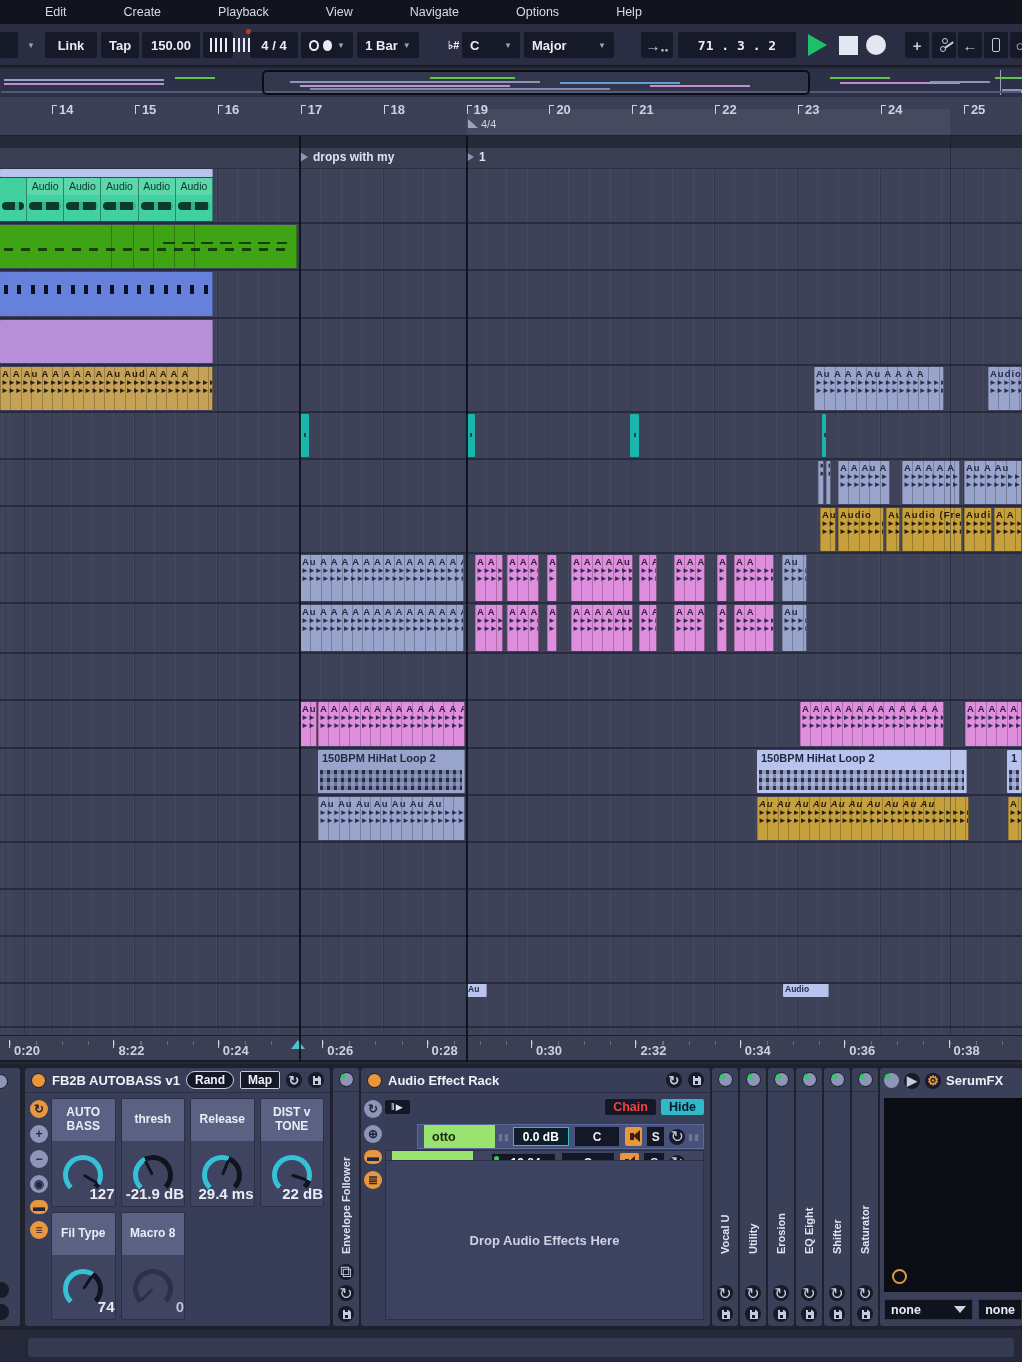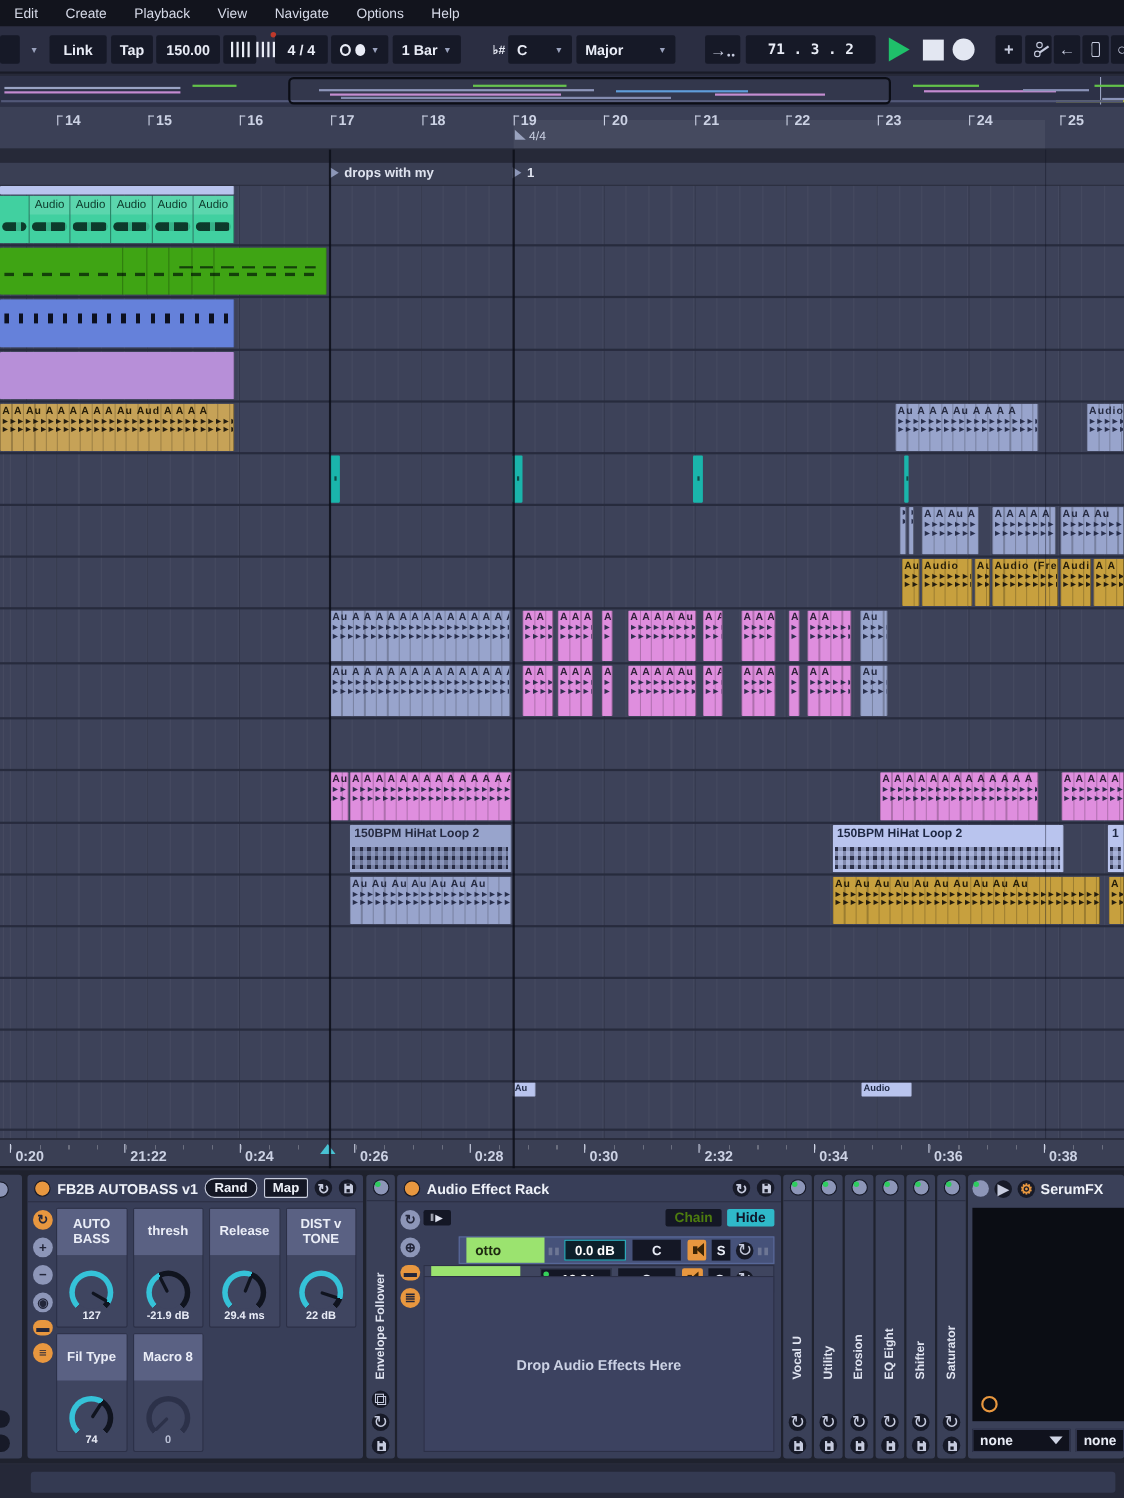--- a/index.html
+++ b/index.html
@@ -6,21 +6,21 @@
   html,body { margin:0; padding:0; }
   body {
     width:1022px; height:1362px; position:relative; overflow:hidden;
     background:#262938; font-family:"Liberation Sans", sans-serif;
     color:#dde1ee; -webkit-font-smoothing:antialiased;
   }
   
   .menubar { position:absolute; left:0; top:0; width:1022px; height:24px;
     background:#12141d; display:flex; align-items:center; gap:25px; padding-left:13px;
     font-size:12.5px; color:#d6dae8; }
-  .menubar span { cursor:default; }
+  .menubar span { cursor:default;margin-left:32px; }
   
   .transport { position:absolute; left:0; top:24px; width:1022px; height:43px;
     background:#2b2e42; border-bottom:2px solid #191b27; }
   .t { position:absolute; top:8px; height:26px; display:flex; align-items:center;
     justify-content:center; background:#161927; border-radius:2px;
     font-size:13px; font-weight:bold; color:#e9ecf6; padding:0 8px; }
   .t.plain { background:transparent; }
   .caret { font-size:8px; color:#9aa2bd; margin-left:5px; }
   .metbars { display:flex; gap:3px; align-items:center; }
   .metbars i { display:block; width:2px; height:14px; background:#e9ecf6; }
@@ -123,37 +123,37 @@
   .macrogrid { position:absolute; left:26px; top:30px; right:6px; bottom:6px;
     display:grid; grid-template-columns:repeat(4,1fr); grid-template-rows:1fr 1fr; gap:5px; }
   .macro { background:#3f4560; border:1px solid #2c3047; border-radius:2px; position:relative; }
   .macro .mname { background:#5a6183; min-height:42px; display:flex; align-items:center; justify-content:center;
     text-align:center; font-size:12px; font-weight:bold; color:#eaedf7; padding:2px; line-height:1.15; }
   .knob { position:absolute; left:50%; top:56px; width:40px; height:40px; margin-left:-20px; border-radius:50%; }
   .knob .ring { position:absolute; inset:0; border-radius:50%; }
   .knob .hole { position:absolute; inset:5px; border-radius:50%; background:#3f4560; }
   .knob .needle { position:absolute; left:50%; top:50%; width:3px; height:16px; margin-left:-1.5px;
     background:#10141f; transform-origin:50% 0%; border-radius:2px; }
-  .mval { position:absolute; left:0; right:0; bottom:4px; text-align:center; font-size:10px; font-weight:bold; color:#e9ecf6; }
+  .mval { position:absolute; left:0; right:0; bottom:4px; text-align:right; font-size:15px; font-weight:bold; color:#e9ecf6; }
   
   .vdev { position:absolute; top:4px; bottom:4px; width:26px; background:#3a4058; border-radius:3px; overflow:hidden; }
   .vdev .ledbox { height:24px; border-bottom:1px solid #2b2f44; display:flex; align-items:center; justify-content:center; }
   .led { width:15px; height:15px; border-radius:50%; background:#8d96b8; position:relative; border:1px solid #161927; }
   .led::after { content:""; position:absolute; left:1px; top:1px; width:5px; height:5px; border-radius:50%; background:#2ecc5e; }
   .vdev .vlabel { position:absolute; left:0; right:0; bottom:72px; top:28px;
     writing-mode:vertical-rl; transform:rotate(180deg);
     display:flex; align-items:center; justify-content:flex-start;
     font-size:11px; font-weight:bold; color:#dfe3f0; padding-bottom:2px; }
   .vdev .vicons { position:absolute; left:0; right:0; bottom:4px; display:flex; flex-direction:column; gap:5px; align-items:center; }
   
   .rackbody { position:absolute; left:24px; top:28px; right:6px; bottom:6px; }
   .chainhdr { display:flex; justify-content:space-between; align-items:center; height:22px; margin-bottom:6px; }
   .minibox { background:#141725; border-radius:2px; color:#dfe3f0; font-size:9px; padding:2px 6px; letter-spacing:1px; }
   .chainbtns { display:flex; gap:5px; }
-  .chainbtn { background:#141725; border-radius:2px; color:#4d7c0f; font-size:12.5px; font-weight:bold; padding:1px 8px; }
+  .chainbtn { background:#141725; border-radius:2px; color:#ef4444; font-size:12.5px; font-weight:bold; padding:1px 8px; }
   .chainbtn.hide { background:#2fb9c9; color:#0f172a; }
   .chainrow { display:flex; align-items:center; height:25px; margin-bottom:1px; background:#3f455f; border:1px solid #2c3047; }
   .chainrow.sel { background:#46527a; border-color:#5a6a9c;margin-left:32px; }
   .chainname { width:90px; align-self:stretch; background:#9be36f; color:#1d2a10; font-size:12.5px; font-weight:bold;
     display:flex; align-items:center; padding-left:8px; margin-left:6px; }
   .grip { color:#6d7694; font-size:9px; letter-spacing:1px; margin:0 3px; }
   .volbox { width:72px; height:19px; background:#0d1f2a; border:1px solid #2fb9c9; color:#fff;
     font-size:12px; font-weight:bold; display:flex; align-items:center; justify-content:center; position:relative; }
   .volbox.plain { background:#141725; border-color:#3a4158; }
   .volbox .gdot { position:absolute; left:2px; top:2px; width:5px; height:5px; border-radius:50%; background:#35d05a; }
@@ -582,21 +582,21 @@
         <div class="clbl" style="color: rgb(29, 39, 66);">1</div>
         <div class="wavedense"></div>
       </div>
     </div>
     <div class="trow" style="height: 47px;">
       <div class="clip clip-chops" style="left: 318px; width: 147px; background: repeating-linear-gradient(90deg, rgba(0, 0, 0, 0.22) 0px, rgba(0, 0, 0, 0.22) 1px, transparent 1px, transparent 10.4px) rgb(152, 164, 204);">
         <div class="clbl" style="color: rgb(38, 43, 66);">Au Au Au Au Au Au Au</div>
         <div class="wavetxt" style="color: rgb(30, 36, 64);">►►►►►►►►►►►►►►►►►►►►►►►►►►►►►►</div>
         <div class="wavetxt" style="color: rgb(30, 36, 64);">►►►►►►►►►►►►►►►►►►►►►►►►►►►►►►</div>
       </div>
-      <div class="clip clip-chops" style="left: 757px; width: 243px; background: repeating-linear-gradient(90deg, rgba(0, 0, 0, 0.22) 0px, rgba(0, 0, 0, 0.22) 1px, transparent 1px, transparent 10.4px) rgb(199, 160, 62);">
+      <div class="clip clip-chops" style="left: 757px; width: 212px; background: repeating-linear-gradient(90deg, rgba(0, 0, 0, 0.22) 0px, rgba(0, 0, 0, 0.22) 1px, transparent 1px, transparent 10.4px) rgb(199, 160, 62); font-style: italic;">
         <div class="clbl" style="color: rgb(36, 28, 8);">Au Au Au Au Au Au Au Au Au Au</div>
         <div class="wavetxt" style="color: rgb(21, 17, 10);">►►►►►►►►►►►►►►►►►►►►►►►►►►►►►►►►►►►►►►►►►►</div>
         <div class="wavetxt" style="color: rgb(21, 17, 10);">►►►►►►►►►►►►►►►►►►►►►►►►►►►►►►►►►►►►►►►►►►</div>
       </div>
       <div class="clip clip-chops" style="left: 1008px; width: 14px; background: repeating-linear-gradient(90deg, rgba(0, 0, 0, 0.22) 0px, rgba(0, 0, 0, 0.22) 1px, transparent 1px, transparent 10.4px) rgb(199, 160, 62);">
         <div class="clbl" style="color: rgb(36, 28, 8);">A</div>
         <div class="wavetxt" style="color: rgb(21, 17, 10);">►►►</div>
         <div class="wavetxt" style="color: rgb(21, 17, 10);">►►►</div>
       </div>
     </div>
@@ -612,21 +612,21 @@
       </div>
     </div>
   </div>
 <div class="vline" style="left:299px;top:136px;height:926px;"></div>
 <div class="vline" style="left:466px;top:136px;height:926px;"></div>
 <div class="vline faint" style="left:950px;top:136px;height:899px;"></div>
 
 <div class="timeruler" id="timeruler">
   <div class="scrubtri"></div>
 <div class="tlabel" style="left: 14px;">0:20</div>
-    <div class="tlabel" style="left: 118.4px;">21:22</div>
+    <div class="tlabel" style="left: 118.4px;">8:22</div>
     <div class="tlabel" style="left: 222.8px;">0:24</div>
     <div class="tlabel" style="left: 327.2px;">0:26</div>
     <div class="tlabel" style="left: 431.6px;">0:28</div>
     <div class="tlabel" style="left: 536px;">0:30</div>
     <div class="tlabel" style="left: 640.4px;">2:32</div>
     <div class="tlabel" style="left: 744.8px;">0:34</div>
     <div class="tlabel" style="left: 849.2px;">0:36</div>
     <div class="tlabel" style="left: 953.6px;">0:38</div>
   </div>
 

